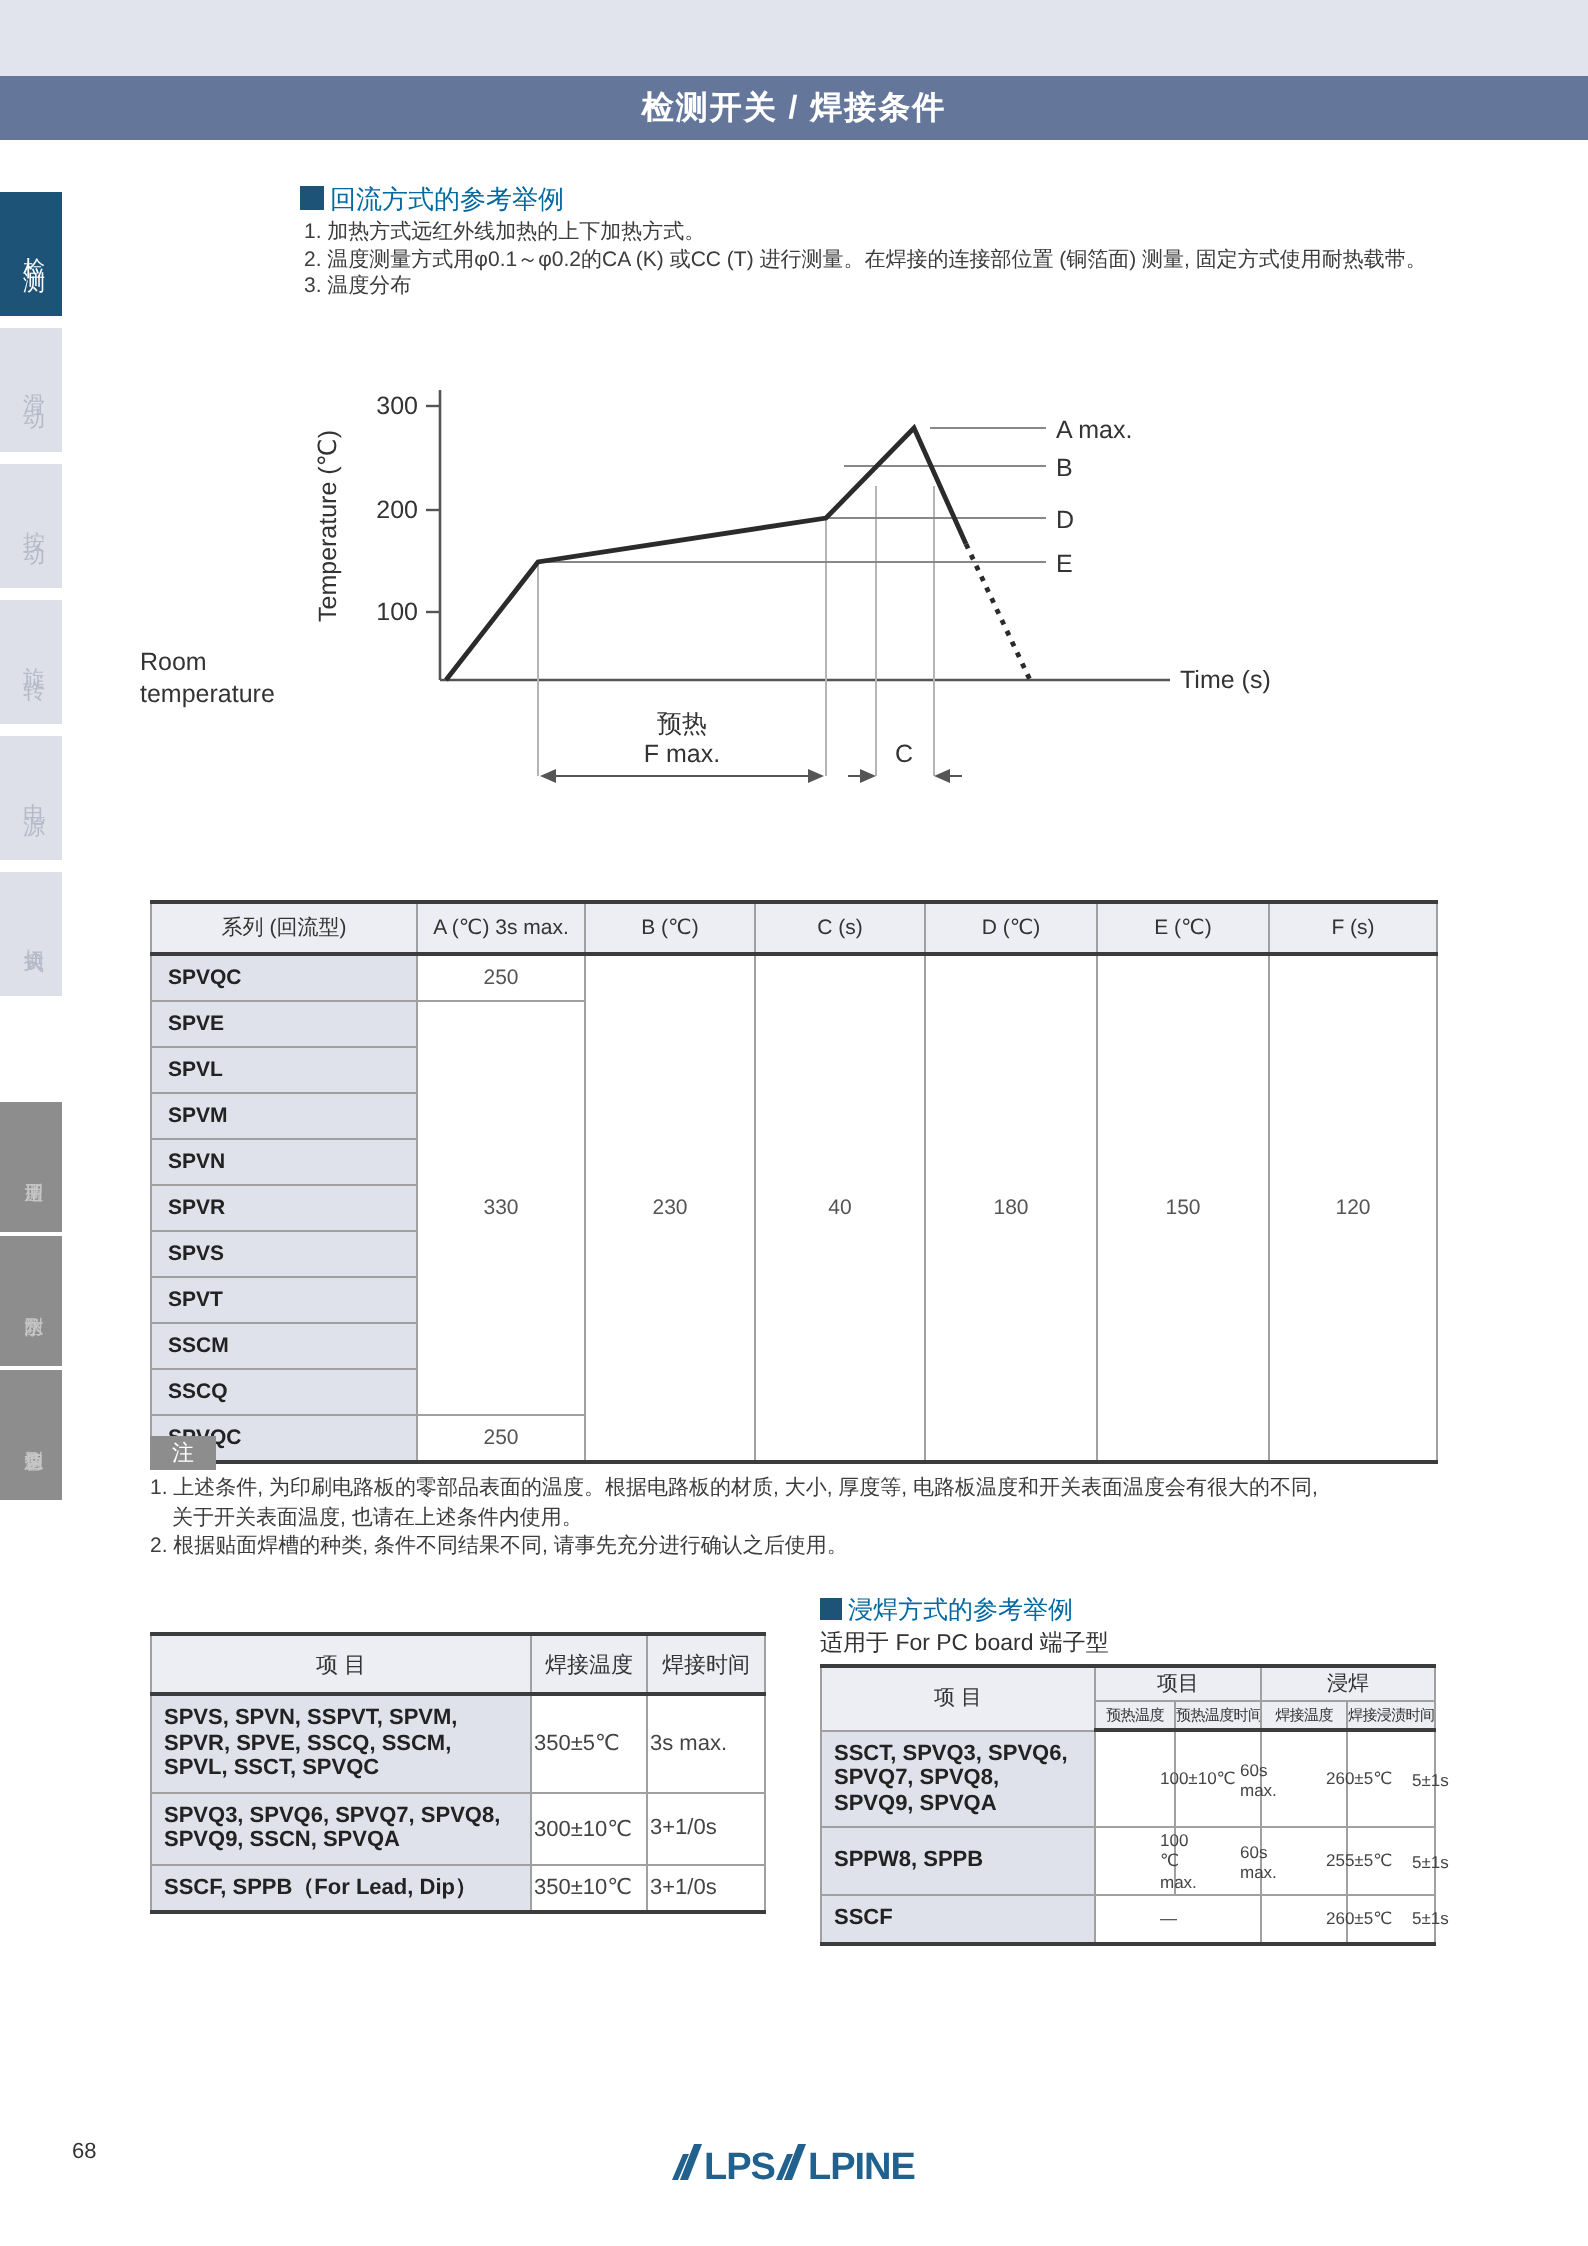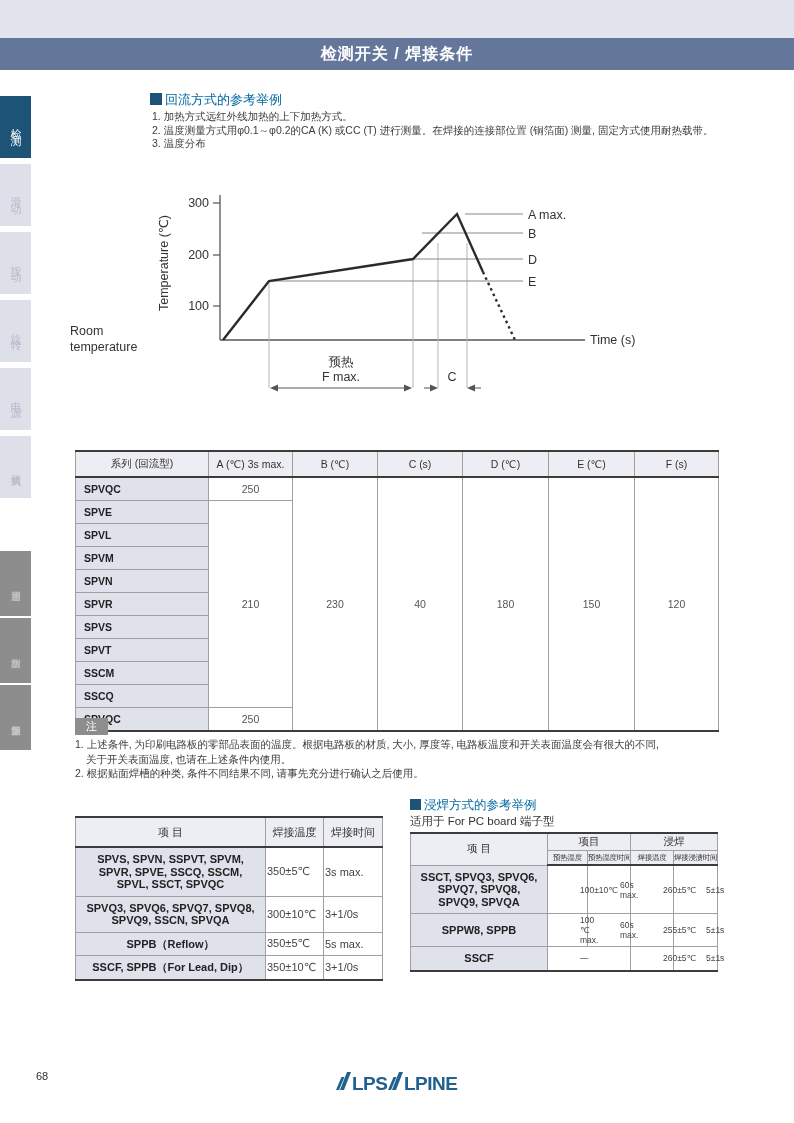--- a/index.html
+++ b/index.html
@@ -35,21 +35,21 @@
   .note-badge{position:absolute;left:75px;top:718px;background:#8d8d8d;color:#fff;
               font-size:11px;padding:1px 11px;}
   .note-lines{position:absolute;left:75px;top:737px;font-size:10.5px;line-height:14.5px;color:#3c3c3c;white-space:nowrap;}
   .note-lines .indent{padding-left:11px;}
   
   .sub-table{border-collapse:collapse;table-layout:fixed;font-size:11px;
              border-top:2px solid #3c3c3c;border-bottom:2px solid #3c3c3c;}
   .sub-table th{background:#edeef3;font-weight:normal;color:#333;border:1px solid #a0a0a0;}
   .sub-table thead tr:last-child th{border-bottom:2px solid #3c3c3c;}
   .sub-table td{border:1px solid #a0a0a0;color:#444;}
-  .sub-table td.items{background:#e0e2eb;color:#222;font-weight:bold;text-align:center;padding:5px 6px;line-height:12.5px;}
+  .sub-table td.items{background:#e0e2eb;color:#222;font-weight:bold;text-align:left;padding:5px 6px;line-height:12.5px;}
   .sub-table td.val{}
   .manual-table{position:absolute;left:75px;top:816px;width:307px;}
   .manual-table th{height:26px;}
   .dip-table{position:absolute;left:410px;top:832px;width:307px;}
   .dip-table th.group{height:14px;font-size:10.5px;}
   .dip-table th.sub{height:13px;font-size:7.5px;letter-spacing:-0.3px;white-space:nowrap;overflow:hidden;padding:0;}
   .dip-table td.val{font-size:8.5px;padding-left:32px;}
   .dip-sub{position:absolute;left:410px;top:814px;font-size:11.5px;color:#333;white-space:nowrap;}
   
   .pagenum{position:absolute;left:36px;top:1070px;font-size:11px;color:#333;}
@@ -160,21 +160,21 @@
           <td class="series">SPVQC</td>
           <td>250</td>
           <td rowspan="11">230</td>
           <td rowspan="11">40</td>
           <td rowspan="11">180</td>
           <td rowspan="11">150</td>
           <td rowspan="11">120</td>
         </tr>
         <tr>
           <td class="series">SPVE</td>
-          <td rowspan="9">210</td>
+          <td rowspan="9">330</td>
         </tr>
         <tr>
           <td class="series">SPVL</td>
         </tr>
         <tr>
           <td class="series">SPVM</td>
         </tr>
         <tr>
           <td class="series">SPVN</td>
         </tr>
@@ -226,25 +226,20 @@
     <tbody>
         <tr>
           <td class="items">SPVS, SPVN, SSPVT, SPVM, SPVR, SPVE, SSCQ, SSCM, SPVL, SSCT, SPVQC</td>
           <td class="val">350±5℃</td>
           <td class="val">3s max.</td>
         </tr>
         <tr>
           <td class="items">SPVQ3, SPVQ6, SPVQ7, SPVQ8, SPVQ9, SSCN, SPVQA</td>
           <td class="val">300±10℃</td>
           <td class="val">3+1/0s</td>
-        </tr>
-        <tr>
-          <td class="items">SPPB（Reflow）</td>
-          <td class="val">350±5℃</td>
-          <td class="val">5s max.</td>
         </tr>
         <tr>
           <td class="items">SSCF, SPPB（For Lead, Dip）</td>
           <td class="val">350±10℃</td>
           <td class="val">3+1/0s</td>
         </tr>
       </tbody>
   </table>
 
   <div class="sec-head" style="left:410px;top:797px;font-size:12.5px;">

